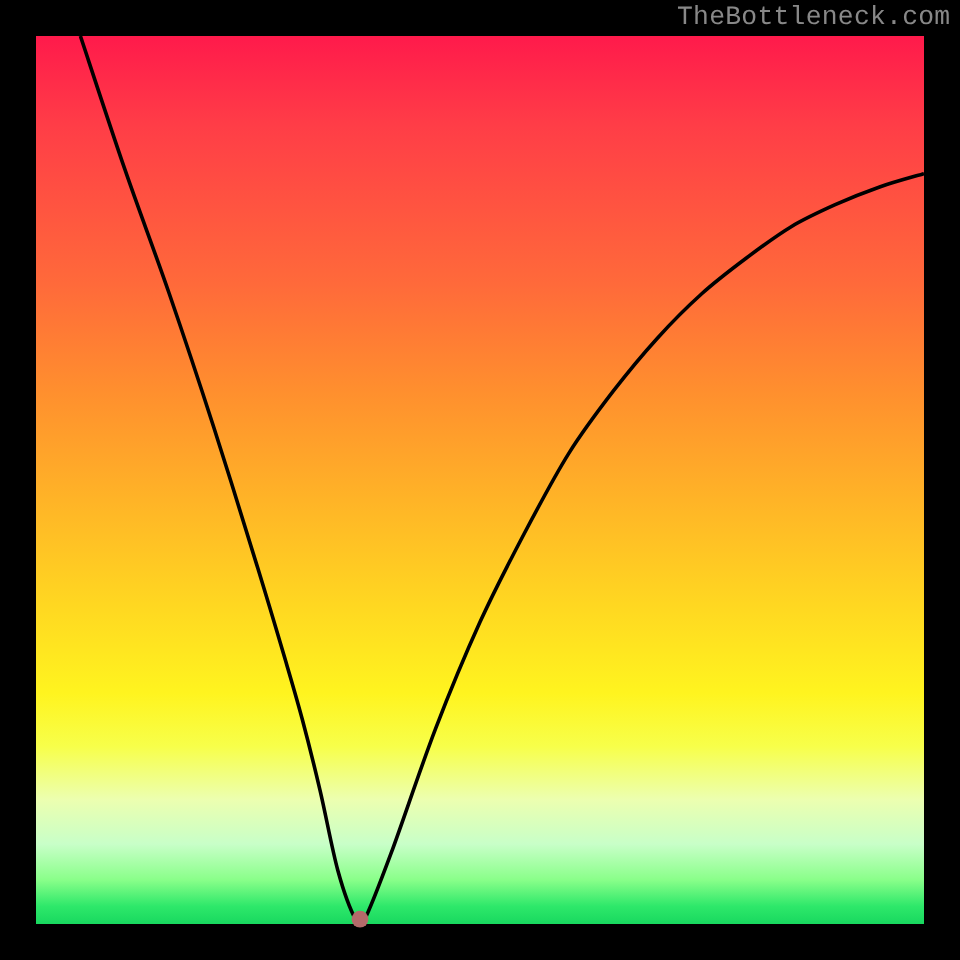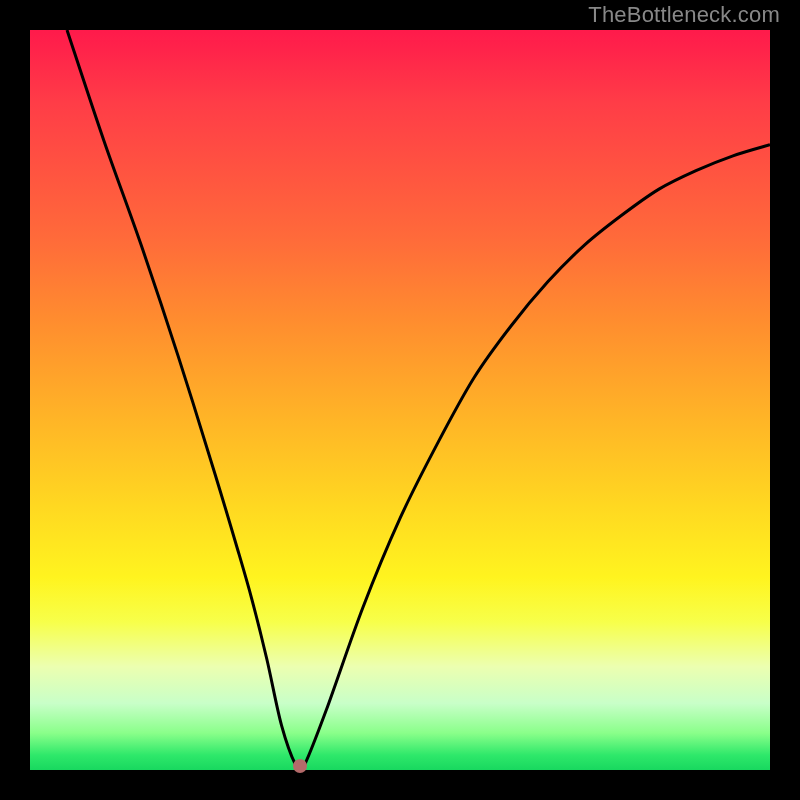--- a/index.html
+++ b/index.html
@@ -36,26 +36,27 @@
       #ecffb0 86%,
       #c8ffc8 91%,
       #8aff8a 95%,
       #2ee86a 98%,
       #18d85f 100%
     );
   }
   .watermark {
     position: absolute;
     top: 2px;
-    right: 20px;
+    right: 8px;
     color: #888;
     font-size: 22px;
     letter-spacing: 0.2px;
     font-weight: 400;
     z-index: 5;
+    font-family: Liberation Mono, monospace;
   }
   svg.curve {
     position: absolute;
     left: 0;
     top: 0;
     width: 740px;
     height: 740px;
     z-index: 3;
   }
   .marker {

